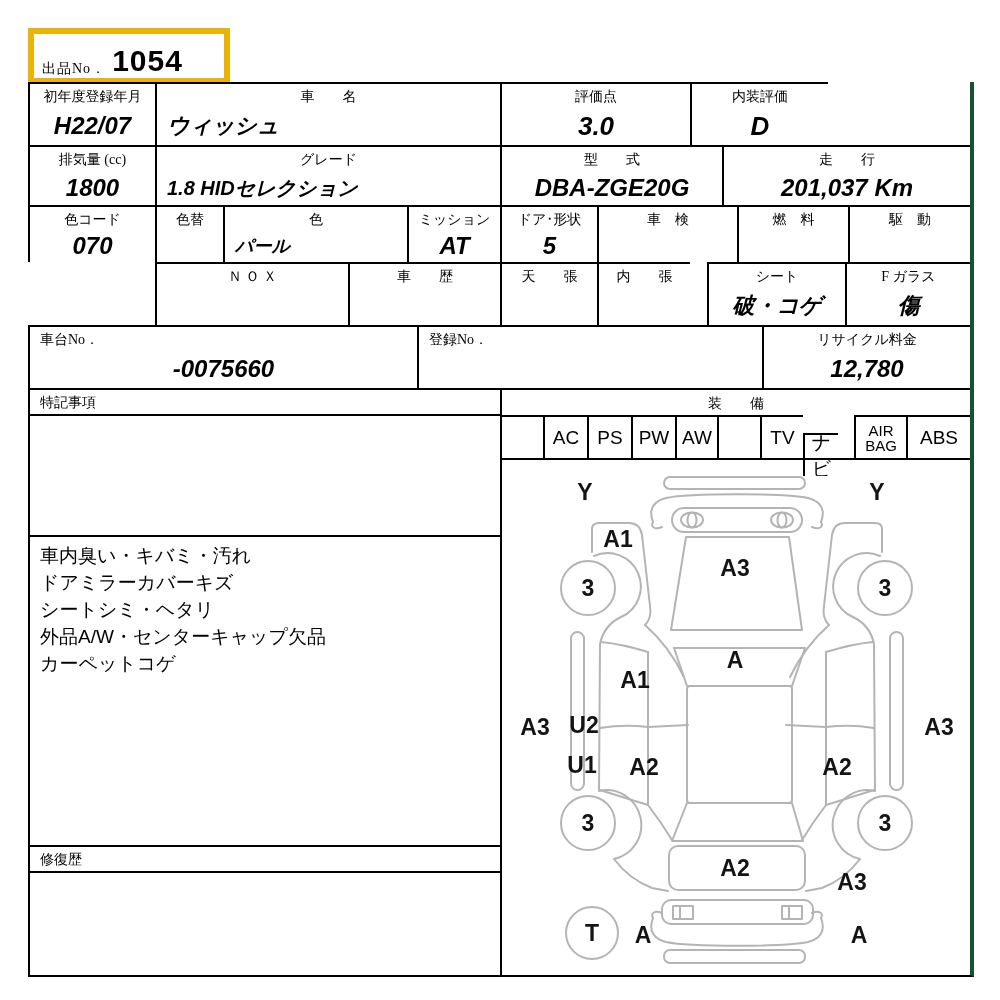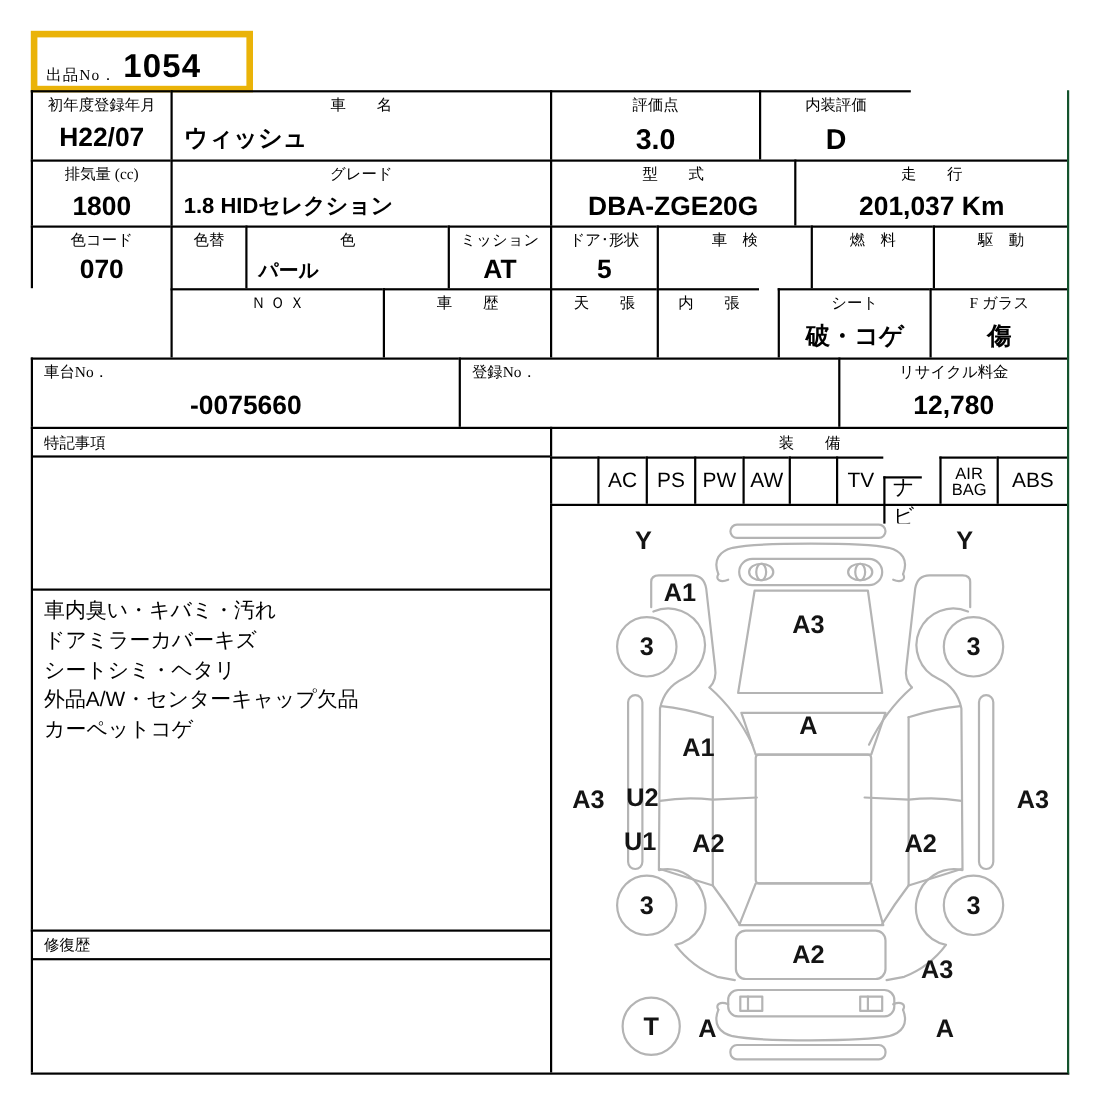--- a/index.html
+++ b/index.html
@@ -5,28 +5,28 @@
   html,body{margin:0;padding:0;background:#fff;}
   .page{position:relative;width:1000px;height:1000px;background:#ffffff;
         font-family:"Liberation Sans",sans-serif;color:#000;}
   
   .lotbox{position:absolute;left:28px;top:28px;width:202px;height:56px;
           border:6px solid #eab308;box-sizing:border-box;display:flex;align-items:flex-end;}
   .lotbox .lbl{font-family:"Liberation Serif",serif;font-size:14px;padding:0 6px 0 8px;letter-spacing:1px;}
   .lotbox .val{font-size:30px;font-weight:bold;letter-spacing:1px;}
   
   .grid{position:absolute;left:28px;top:82px;width:942px;height:893px;
-        border-right:2px solid #14532d;border-bottom:2px solid #000;box-sizing:content-box;}
+        border-right:4px solid #14532d;border-bottom:2px solid #000;box-sizing:content-box;}
   .c{position:absolute;box-sizing:border-box;border-left:2px solid #000;border-top:2px solid #000;
      display:flex;flex-direction:column;overflow:hidden;}
   .c .h{font-family:"Liberation Serif",serif;font-size:14px;text-align:center;
         padding-top:3px;line-height:20px;white-space:pre;}
   .c .h.left{text-align:left;padding-left:10px;}
   .c .v{flex:1;display:flex;align-items:center;justify-content:center;
-        font-weight:bold;font-size:24px;line-height:1;}
+        font-weight:bold;font-size:24px;line-height:1;font-style:italic;}
   .c .v.left{justify-content:flex-start;padding-left:10px;}
   .v.s26{font-size:26px;} .v.s22{font-size:22px;} .v.s20{font-size:20px;} .v.s18{font-size:18px;}
   
   .sec-label{font-family:"Liberation Serif",serif;font-size:14px;text-align:left;
              padding:4px 0 2px 10px;border-bottom:2px solid #000;}
   .notes-spacer{height:119px;border-bottom:2px solid #000;}
   .notes-text{font-size:19px;line-height:27px;padding:5px 8px 0 10px;white-space:pre-line;}
   
   .eqh{justify-content:center;align-items:center;display:flex;flex-direction:row;}
   .eqcell{align-items:center;justify-content:center;display:flex;flex-direction:row;

